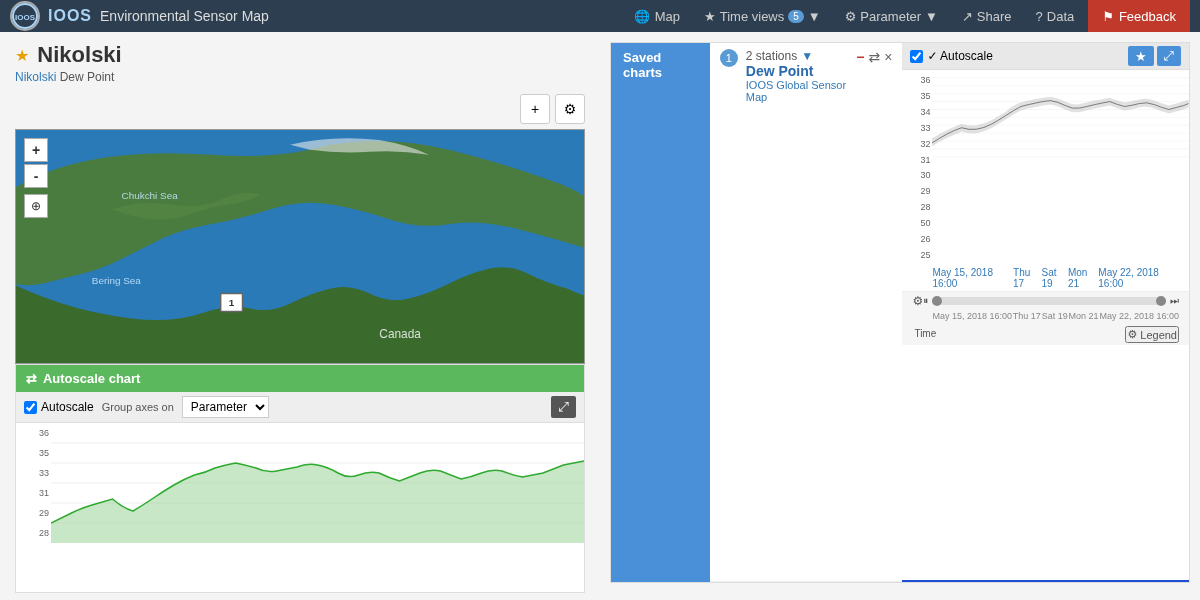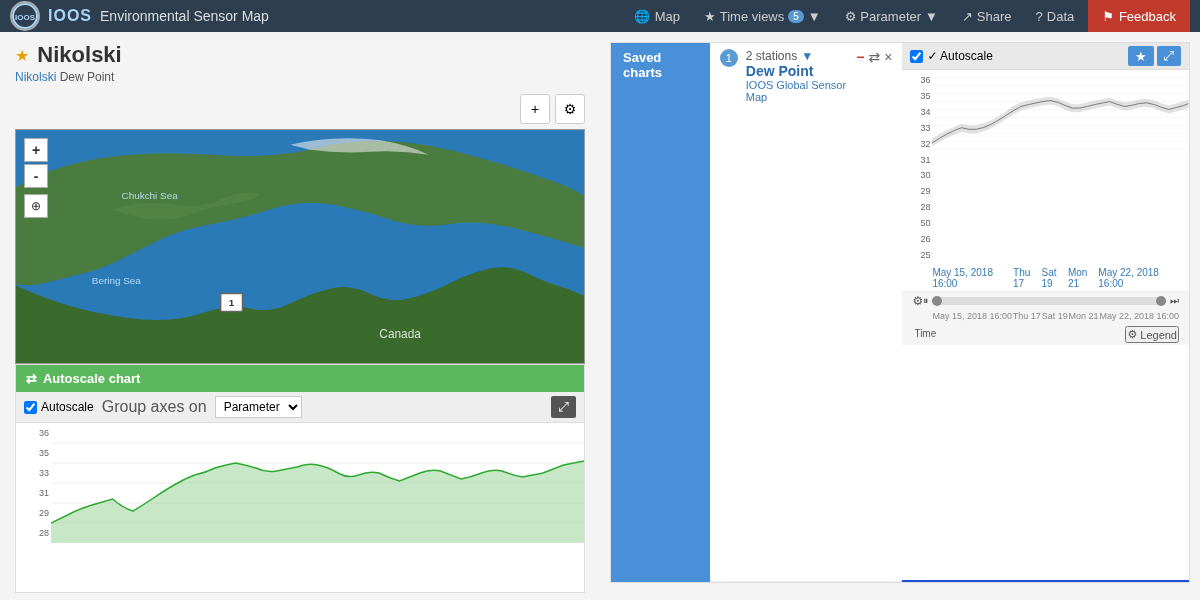--- a/index.html
+++ b/index.html
@@ -132,21 +132,21 @@
     }
     .comp-toolbar {
       background: #eee;
       padding: 4px 8px;
       display: flex; align-items: center; gap: 8px;
       border-bottom: 1px solid #ddd;
     }
     .autoscale-check {
       display: flex; align-items: center; gap: 4px; font-size: 12px;
     }
-    .group-axes-label { font-size: 16px; color: #555; }
+    .group-axes-label { font-size: 11px; color: #555; }
     .group-select {
       font-size: 12px; border: 1px solid #ccc; padding: 2px 4px; background: #fff;
     }
     .expand-btn {
       margin-left: auto;
       background: #555;
       border: none;
       color: #fff;
       padding: 3px 7px;
       cursor: pointer;

